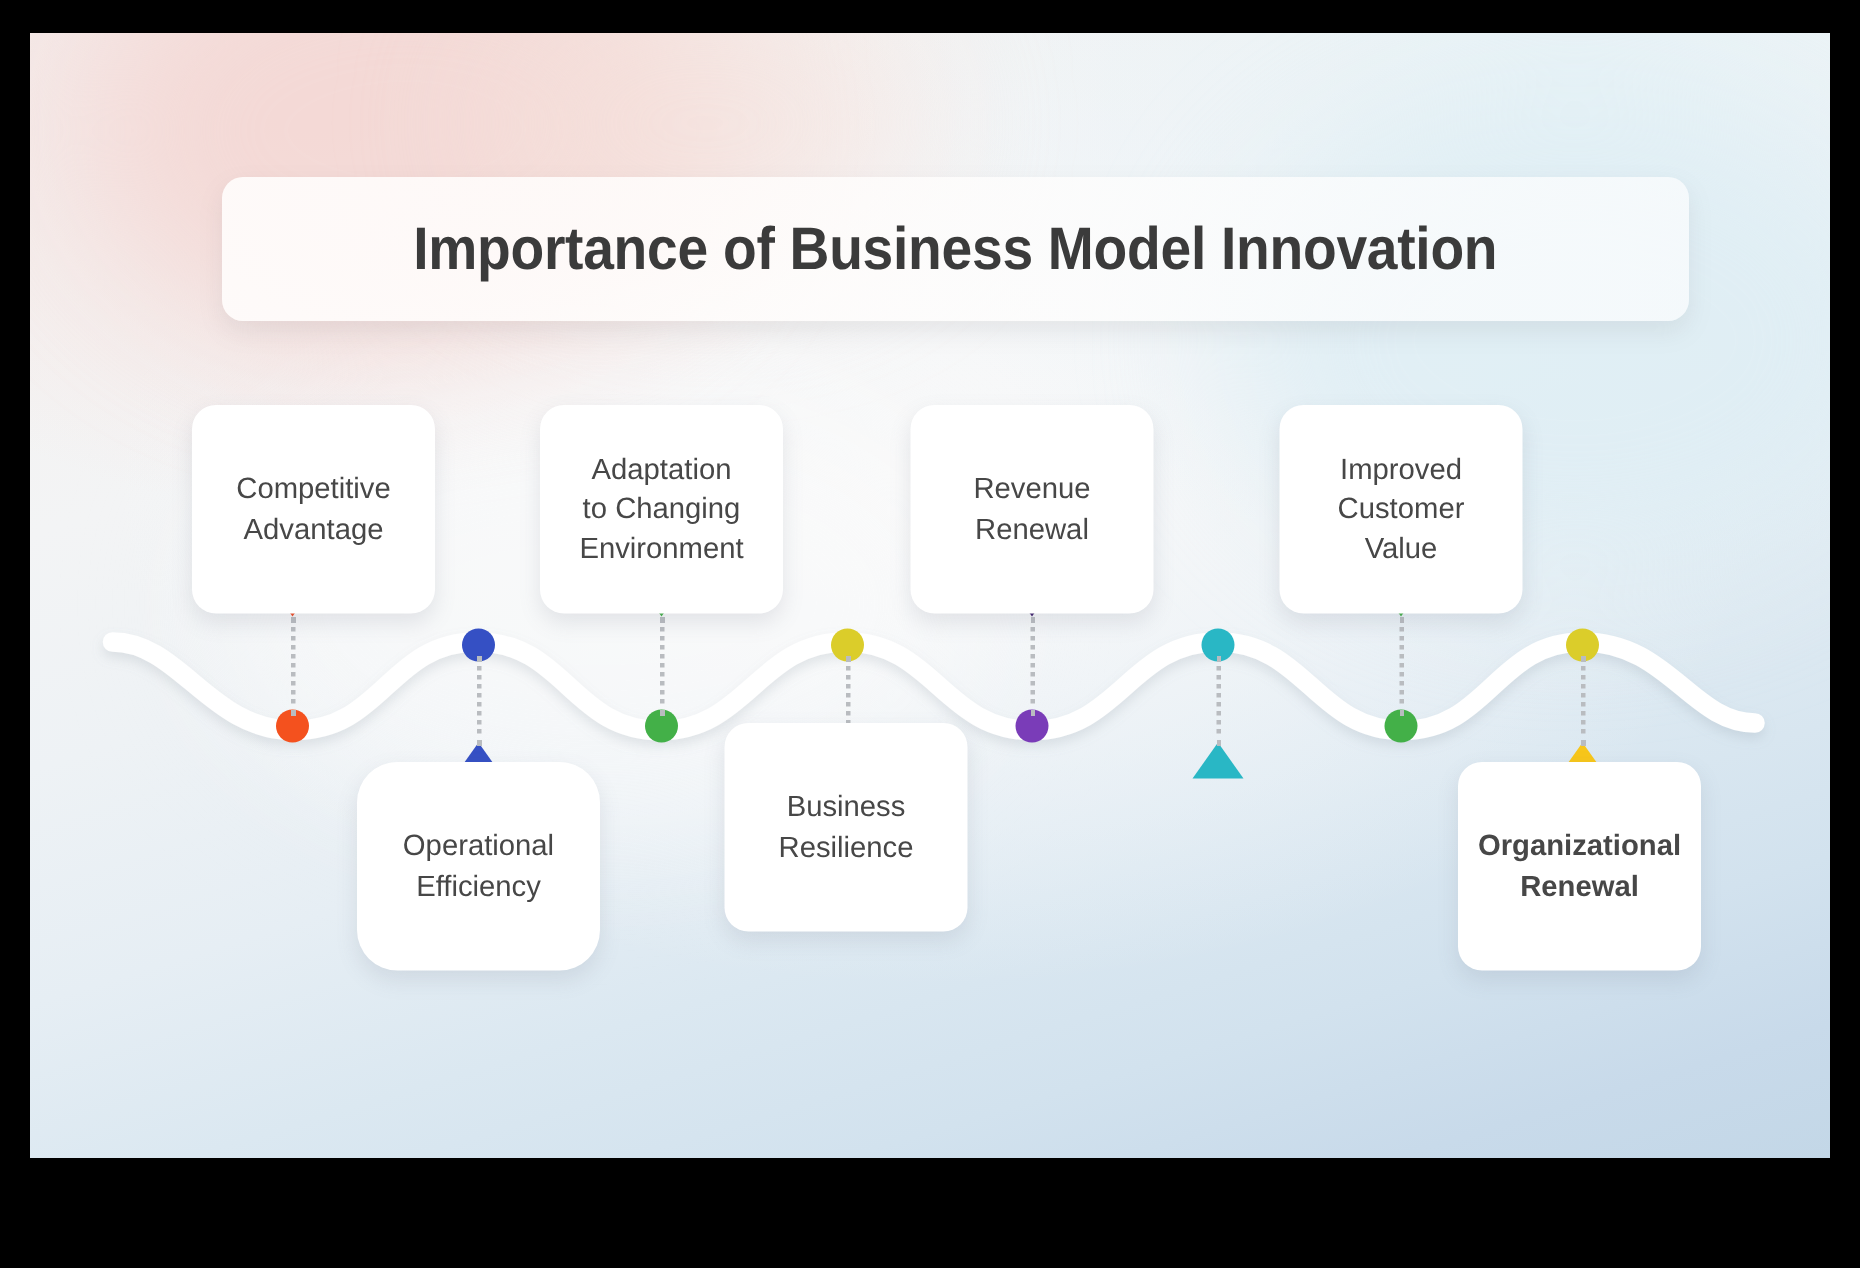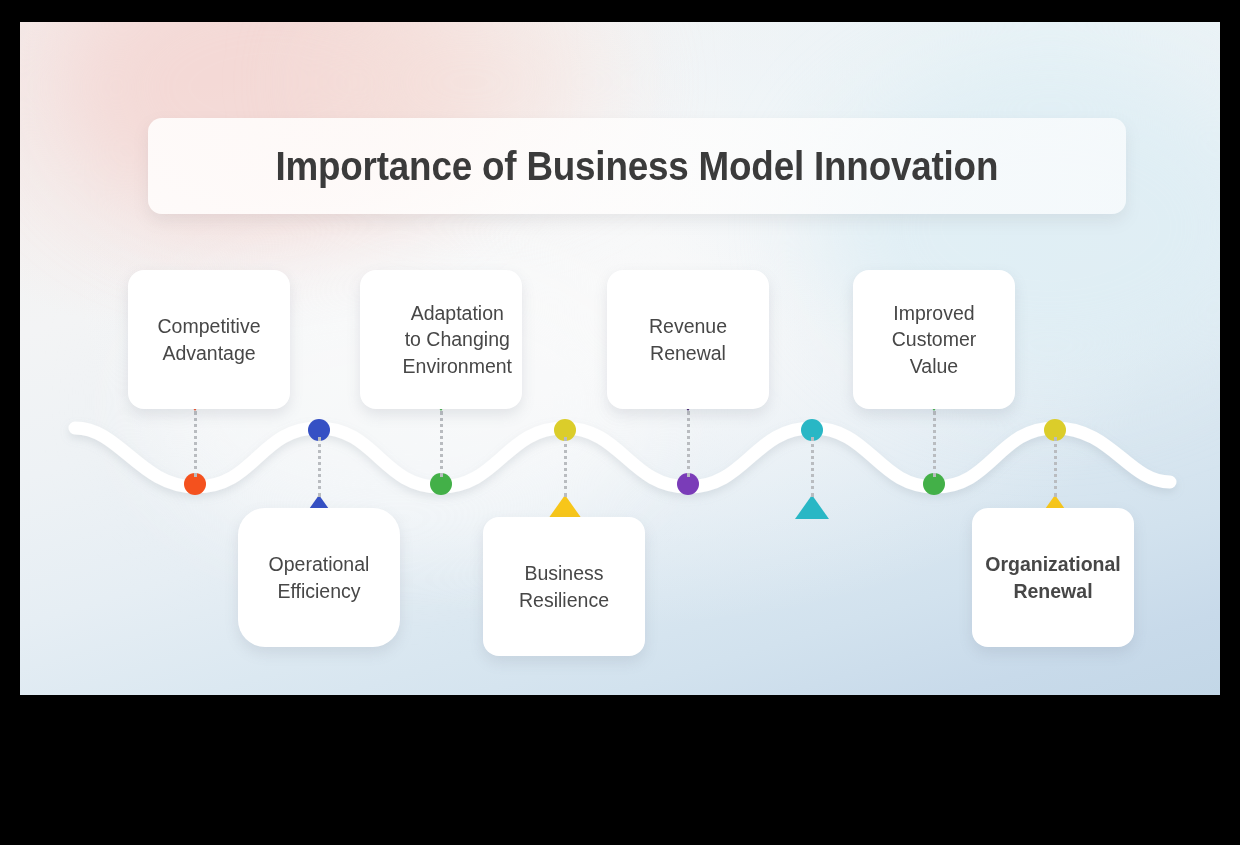--- a/index.html
+++ b/index.html
@@ -10,21 +10,21 @@
     background: #000000;
     overflow: hidden;
     font-family: "Liberation Sans", sans-serif;
   }
 
   #slide {
     position: absolute;
     left: 20px;
     top: 22px;
     width: 1200px;
-    height: 673px;
+    height: 750px;
     overflow: hidden;
     background:
       radial-gradient(ellipse 520px 380px at 16% 6%, rgba(246,226,226,0.95) 0%, rgba(246,230,228,0.45) 45%, rgba(246,232,230,0) 72%),
       radial-gradient(ellipse 620px 430px at 86% 4%, rgba(232,243,247,0.95) 0%, rgba(233,243,248,0.4) 52%, rgba(233,243,248,0) 78%),
       radial-gradient(ellipse 700px 420px at 50% 40%, rgba(250,250,250,0.92) 0%, rgba(246,248,250,0.35) 55%, rgba(240,245,249,0) 80%),
       linear-gradient(163deg,
         #f3eeec 0%,
         #f4f2f1 14%,
         #f3f4f5 30%,
         #eef2f5 44%,
@@ -112,28 +112,28 @@
     font-family: "Liberation Sans", sans-serif;
     font-size: 19.5px;
     line-height: 1.34;
     color: #474747;
     white-space: pre-line;
   }
 
   
   .card.top { width: 162px; height: 139px; }
   .card.t1 { left: 94px;  top: 248px; margin-left: 14px; }
-  .card.t2 { left: 340px; top: 248px; justify-content: flex-end; }
+  .card.t2 { left: 340px; top: 248px; }
   .card.t3 { left: 587px; top: 248px; }
   .card.t4 { left: 833px; top: 248px; }
 
   
   .card.bot { width: 162px; height: 139px; }
   .card.b1 { left: 218px; top: 486px; border-radius: 27px; }
-  .card.b2 { left: 463px; top: 495px; }
+  .card.b2 { left: 463px; top: 460px; }
   .card.b3 { left: 712px; top: 486px; }
   .card.b4 { left: 952px; top: 486px; font-weight: bold; }
 
   
   .marker-dot {
     position: absolute;
     width: 22px; height: 22px;
     border-radius: 50%;
   }
   .marker-tri {

